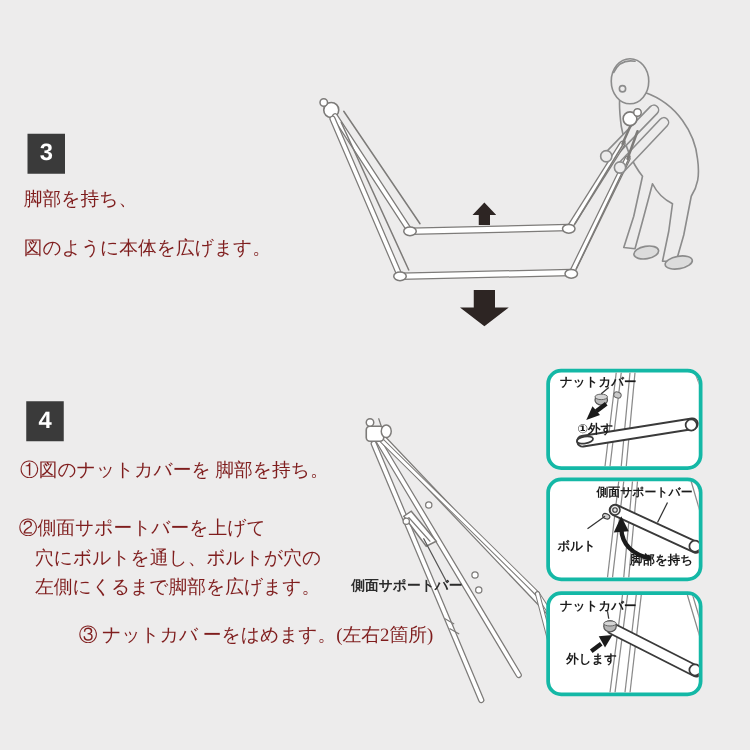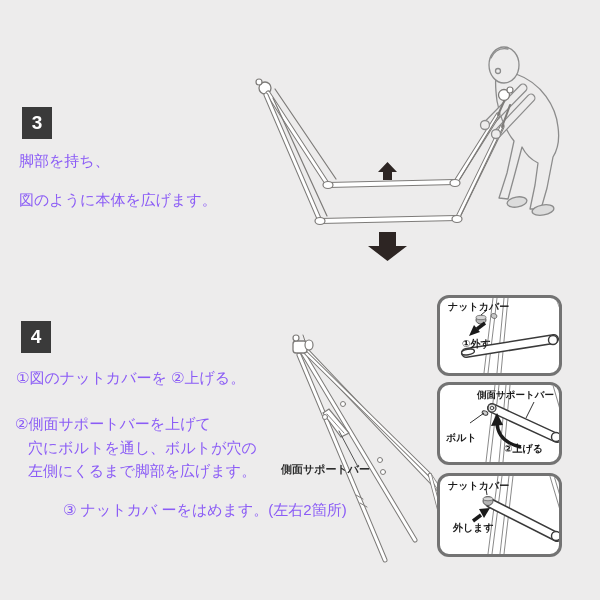--- a/index.html
+++ b/index.html
@@ -8,24 +8,24 @@
     background:#edecec;
     font-family:"Liberation Sans","DejaVu Sans",sans-serif;
     color:#2e2e2e;
   }
   .abs{position:absolute;}
   .badge{
     width:30px;height:32px;background:#3a3a3a;color:#fff;
     display:flex;align-items:center;justify-content:center;
     font-size:19px;font-weight:bold;
   }
-  .step-text{font-size:15px;color:#8b5cf6;white-space:nowrap;line-height:1;}
+  .step-text{font-size:15px;color:#7f1d1d;white-space:nowrap;line-height:1;font-family:Liberation Serif, serif;}
   .diagram-label{font-size:11px;font-weight:600;color:#2b2b2b;white-space:nowrap;line-height:1;}
   .dbox{
-    width:125px;background:#ffffff;border:3px solid #737373;border-radius:12px;
+    width:125px;background:#ffffff;border:3px solid #14b8a6;border-radius:12px;
     box-sizing:border-box;overflow:hidden;
   }
   .dbox svg{position:absolute;left:0;top:0;}
   .dlabel{
     position:absolute;font-size:10px;font-weight:bold;color:#1b1b1b;
     white-space:nowrap;line-height:1;
   }
   .dlabel.small{font-size:9.5px;}
   svg{display:block;}
 </style>
@@ -93,21 +93,21 @@
   </g>
 
   <g fill="#2d2523" stroke="none">
     <polygon points="157.5,137 167,147 162,147 162,155 153,155 153,147 148,147"></polygon>
     <polygon points="149,207 166,207 166,221 177,221 157.5,236 138,221 149,221"></polygon>
   </g>
 </svg>
 
 <div class="abs badge" style="left:21px;top:321px;">4</div>
 
-<div class="abs step-text" style="left:16px;top:370px;">①図のナットカバーを ②上げる。</div>
+<div class="abs step-text" style="left:16px;top:370px;">①図のナットカバーを 脚部を持ち。</div>
 <div class="abs step-text" style="left:15px;top:416px;">②側面サポートバーを上げて</div>
 <div class="abs step-text" style="left:28px;top:440px;">穴にボルトを通し、ボルトが穴の</div>
 <div class="abs step-text" style="left:28px;top:463px;">左側にくるまで脚部を広げます。</div>
 <div class="abs step-text" style="left:18px;top:502px;margin-left:45px;">③ ナットカバ ーをはめます。(左右2箇所)</div>
 
 <svg class="abs" style="left:263px;top:325px;" width="200" height="245" viewBox="0 0 200 245">
   <g stroke="#7d7b79" fill="none" stroke-linecap="round">
 
     <line x1="36" y1="30" x2="122" y2="235" stroke-width="5"></line>
     <line x1="36" y1="30" x2="122" y2="235" stroke="#fff" stroke-width="3"></line>
@@ -194,21 +194,21 @@
     </g>
     <line x1="94" y1="17" x2="86" y2="33" stroke="#333" stroke-width="1"></line>
     <line x1="30" y1="38" x2="44" y2="28" stroke="#333" stroke-width="1"></line>
     <g>
       <path d="M81,62 Q58,57 57,38" stroke="#1b1b1b" stroke-width="3.5" fill="none"></path>
       <polygon points="51,41 57,28 63,40" fill="#1b1b1b"></polygon>
     </g>
   </svg>
   <div class="dlabel small" style="right:5px;top:5px;">側面サポートバー</div>
   <div class="dlabel" style="left:6px;top:32px;margin-top:16px;">ボルト</div>
-  <div class="dlabel" style="left:64px;top:59px;">②上げる</div>
+  <div class="dlabel" style="left:64px;top:59px;">脚部を持ち</div>
 </div>
 
 <div class="abs dbox" style="left:437px;top:473px;height:84px;">
   <svg width="138" height="78" viewBox="0 0 138 78">
     <g stroke="#8a8a8a" fill="none" stroke-linecap="round">
       <line x1="60" y1="0" x2="50" y2="78" stroke-width="5"></line>
       <line x1="60" y1="0" x2="50" y2="78" stroke="#fff" stroke-width="3"></line>
       <line x1="71" y1="0" x2="62" y2="78" stroke-width="5"></line>
       <line x1="71" y1="0" x2="62" y2="78" stroke="#fff" stroke-width="3"></line>
       <line x1="112" y1="0" x2="134" y2="74" stroke-width="5"></line>

